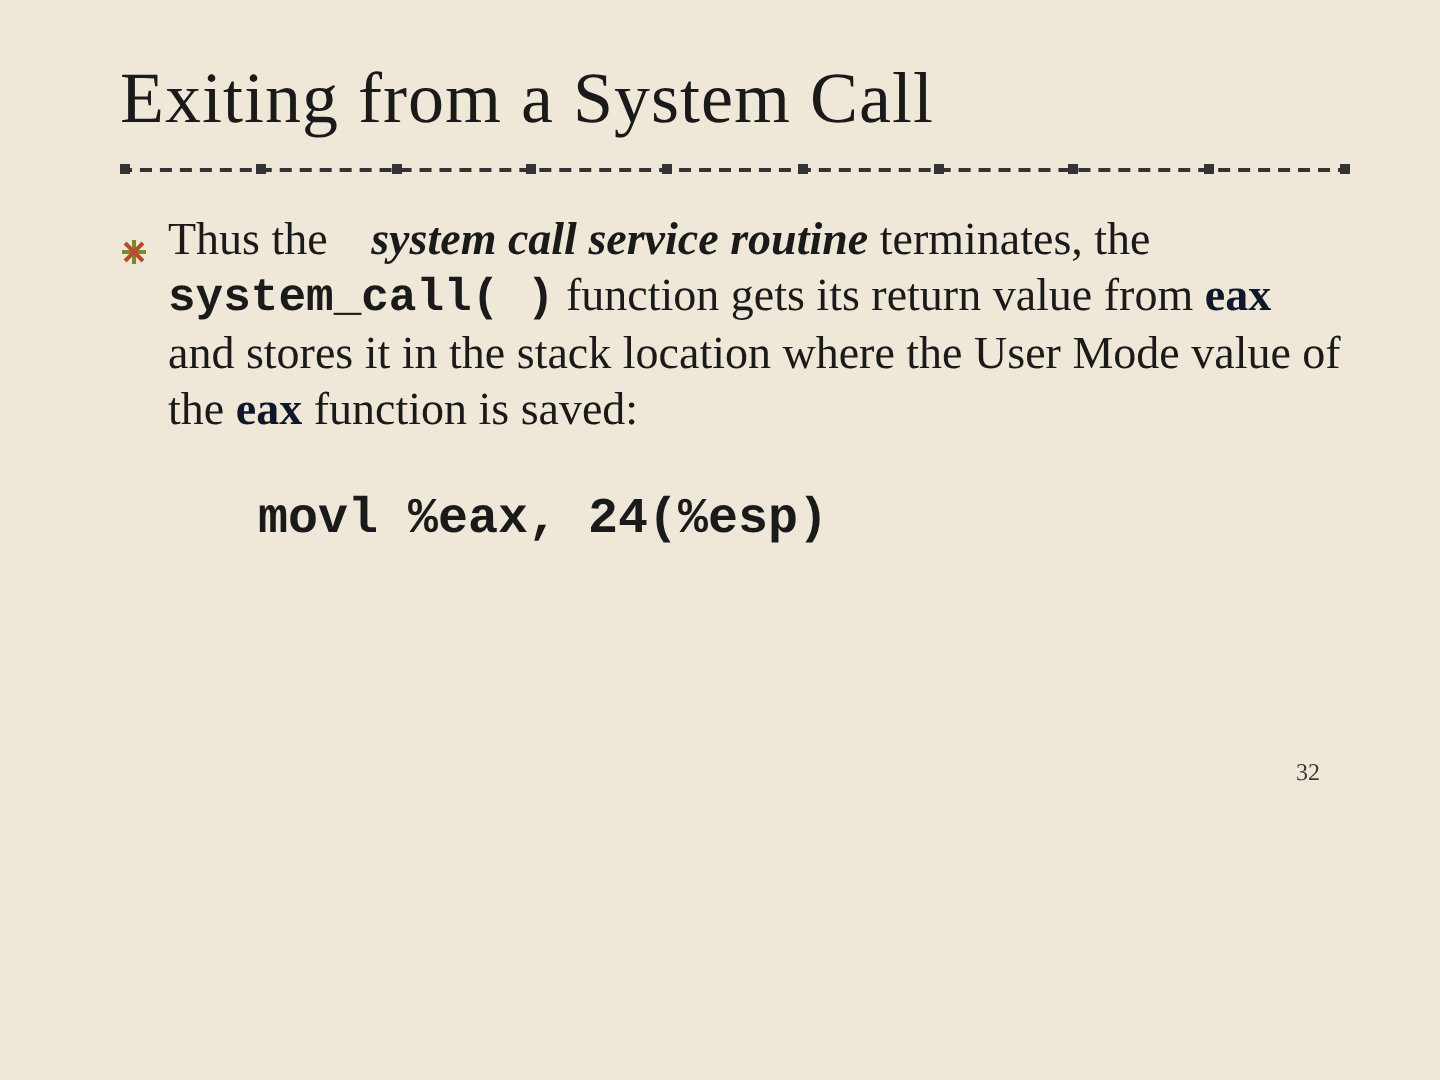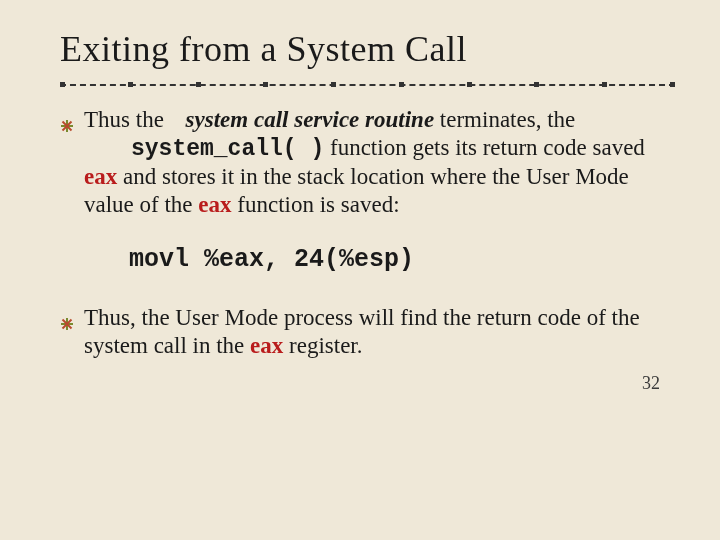--- a/index.html
+++ b/index.html
@@ -64,35 +64,35 @@
   .bullet-icon {
     flex: 0 0 auto;
     margin-right: 10px;
     margin-top: 6px;
   }
   .bullet-text {
     flex: 1 1 auto;
   }
   .ital { font-style: italic; margin-left: 16px; }
   .bold { font-weight: bold; }
-  .mono { font-family: 'Courier New', monospace; font-weight: bold; margin-left: 47px; }
-  .red { color: #b91c1c; font-weight: bold; }
+  .mono { font-family: 'Courier New', monospace; font-weight: bold; }
+  .red { color: #0f172a; font-weight: bold; }
   .code-line {
     font-family: 'Courier New', monospace;
     font-weight: bold;
     font-size: 25px;
     margin-left: 32px;
     margin-bottom: 28px;
     padding-left: 37px;
   }
   .pagenum {
     position: absolute;
     bottom: 18px;
     right: 60px;
-    font-size: 18px;
+    font-size: 12px;
     color: #3a3a3a;
     font-family: Georgia, serif;
   }
 </style>
 </head>
 <body>
 
 <div class="slide">
 
   <h1 class="title">Exiting from a System Call</h1>
@@ -118,37 +118,24 @@
     <div class="bullet-row">
       <span class="bullet-icon">
         <svg width="14" height="14" viewBox="0 0 14 14">
           <line x1="1" y1="7" x2="13" y2="7" stroke="#7a8a2e" stroke-width="2"></line>
           <line x1="7" y1="1" x2="7" y2="13" stroke="#7a8a2e" stroke-width="2"></line>
           <line x1="2.5" y1="2.5" x2="11.5" y2="11.5" stroke="#b84b2e" stroke-width="2"></line>
           <line x1="11.5" y1="2.5" x2="2.5" y2="11.5" stroke="#b84b2e" stroke-width="2"></line>
         </svg>
       </span>
       <span class="bullet-text">
-        <span>Thus the </span><span class="bold ital">system call service routine</span><span> terminates, the </span><span class="mono">system_call( )</span><span> function gets its return code saved </span><span class="red">eax</span><span> and stores it in the stack location where the User Mode value of the </span><span class="red">eax</span><span> function is saved:</span>
+        <span>Thus the </span><span class="bold ital">system call service routine</span><span> terminates, the </span><span class="mono">system_call( )</span><span> function gets its return value from </span><span class="red">eax</span><span> and stores it in the stack location where the User Mode value of the </span><span class="red">eax</span><span> function is saved:</span>
       </span>
     </div>
 
     <div class="code-line">movl %eax, 24(%esp)</div>
 
-    <div class="bullet-row">
-      <span class="bullet-icon">
-        <svg width="14" height="14" viewBox="0 0 14 14">
-          <line x1="1" y1="7" x2="13" y2="7" stroke="#7a8a2e" stroke-width="2"></line>
-          <line x1="7" y1="1" x2="7" y2="13" stroke="#7a8a2e" stroke-width="2"></line>
-          <line x1="2.5" y1="2.5" x2="11.5" y2="11.5" stroke="#b84b2e" stroke-width="2"></line>
-          <line x1="11.5" y1="2.5" x2="2.5" y2="11.5" stroke="#b84b2e" stroke-width="2"></line>
-        </svg>
-      </span>
-      <span class="bullet-text">
-        <span>Thus, the User Mode process will find the return code of the system call in the </span><span class="red">eax</span><span> register.</span>
-      </span>
-    </div>
 
   </div>
 
   <div class="pagenum">32</div>
 
 </div>
 
 </body></html>

